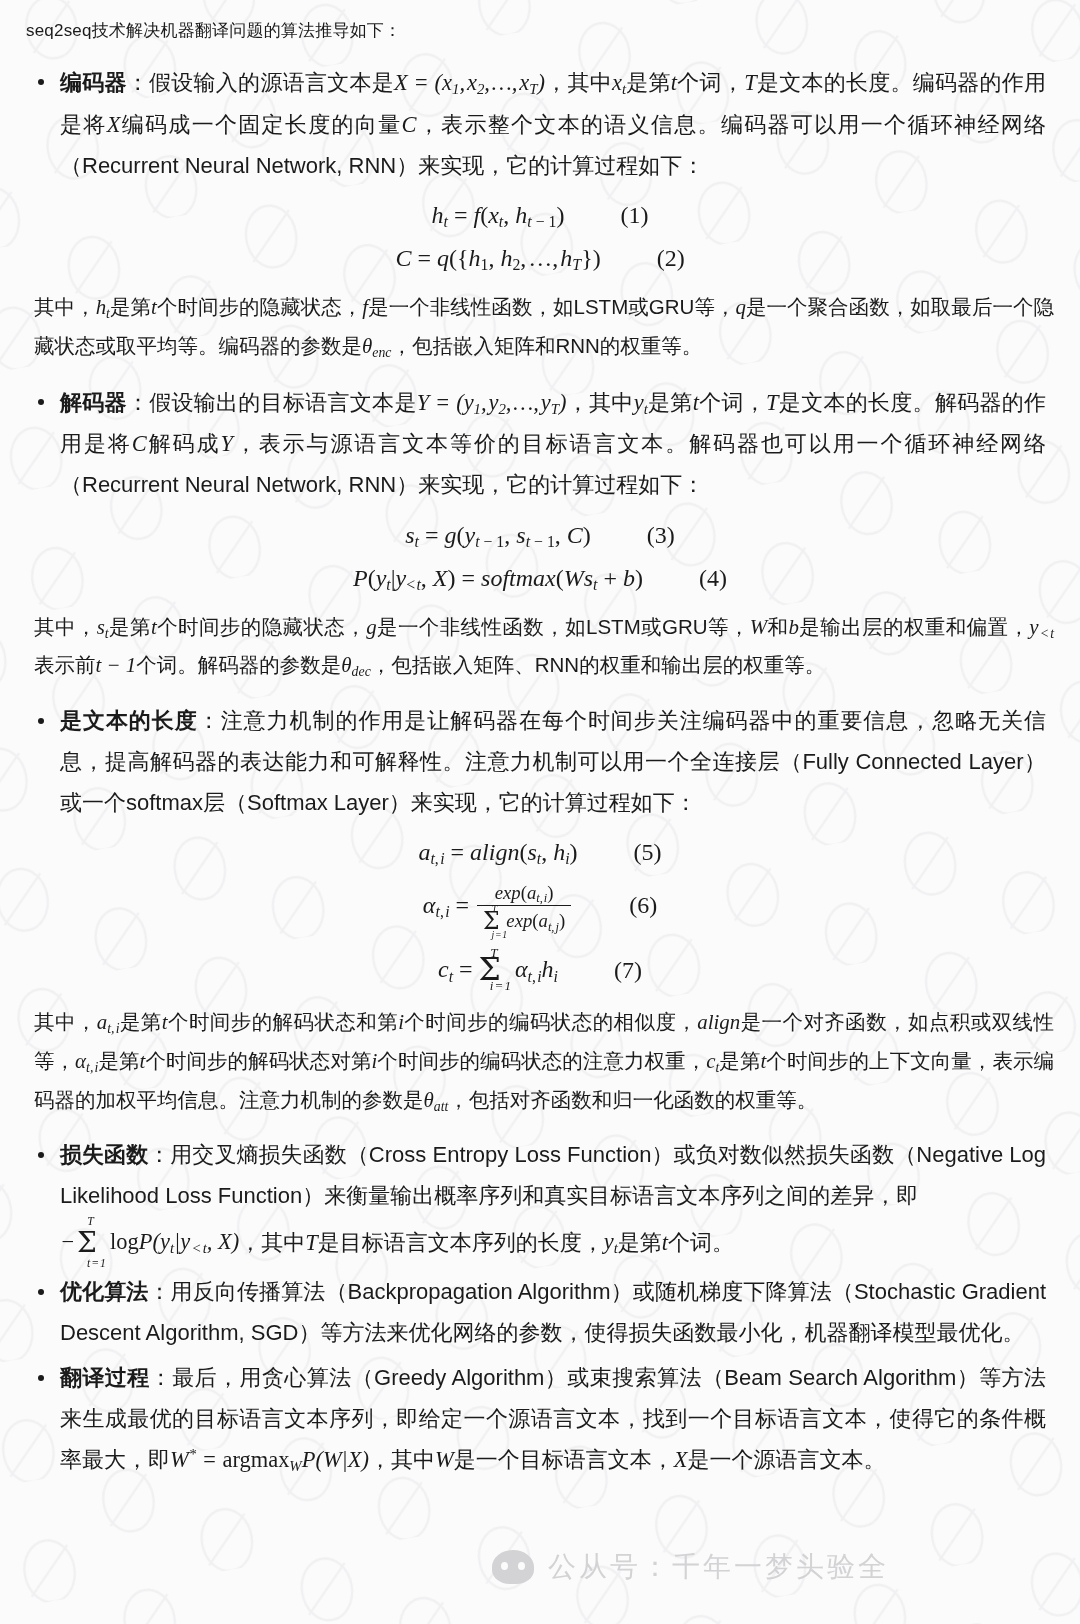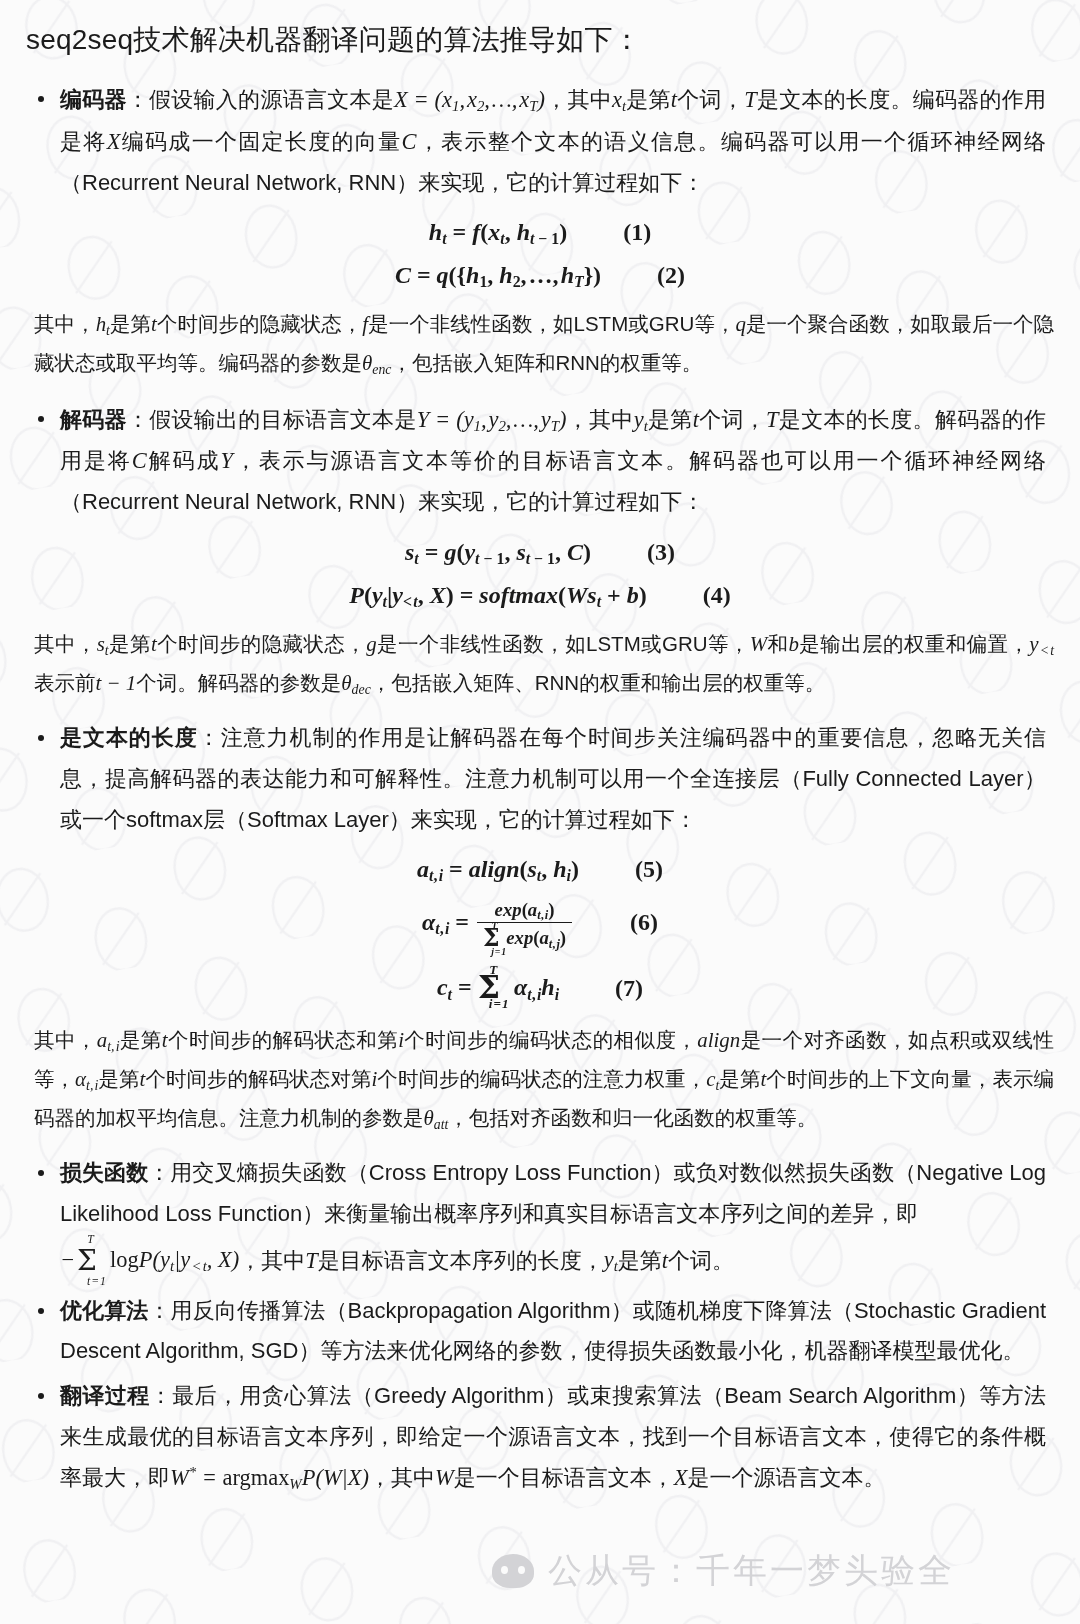--- a/index.html
+++ b/index.html
@@ -30,21 +30,21 @@
   .wm-layer svg { display: block; width: 100%; height: 100%; }
 
   .content {
     position: relative;
     z-index: 2;
     padding: 14px 26px 0 26px;
     box-sizing: border-box;
   }
 
   .intro {
-    font-size: 28px;
+    font-size: 17px;
     line-height: 1.55;
     margin: 4px 0 18px 0;
     letter-spacing: 0.2px;
   }
 
   ul.bullets {
     list-style: none;
     margin: 0;
     padding: 0;
   }
@@ -80,21 +80,20 @@
 
   
   .mi { font-family: "Liberation Serif", "DejaVu Serif", serif; font-style: italic; }
   .mu { font-family: "Liberation Serif", "DejaVu Serif", serif; font-style: normal; }
   .eqline {
     font-family: "Liberation Serif", "DejaVu Serif", serif;
     font-size: 24px;
     text-align: center;
     margin: 16px 0;
     white-space: nowrap;
-    font-weight: bold;
   }
   .eqline .eqbody { display: inline-block; }
   .eqline .eqnum {
     display: inline-block;
     margin-left: 56px;
     font-style: normal;
   }
   sub, sup {
     font-size: 0.66em;
     line-height: 0;
@@ -138,21 +137,21 @@
   
   .channel-wm {
     position: absolute;
     z-index: 3;
     left: 492px;
     top: 1548px;
     display: flex;
     align-items: center;
     gap: 14px;
     color: #d3d3d6;
-    font-size: 34px;
+    font-size: 28px;
     letter-spacing: 3px;
     font-family: "Liberation Sans", sans-serif;
     pointer-events: none;
     white-space: nowrap;
   }
   .channel-wm .ghost-face {
     width: 42px; height: 34px;
     position: relative;
     flex: none;
   }

